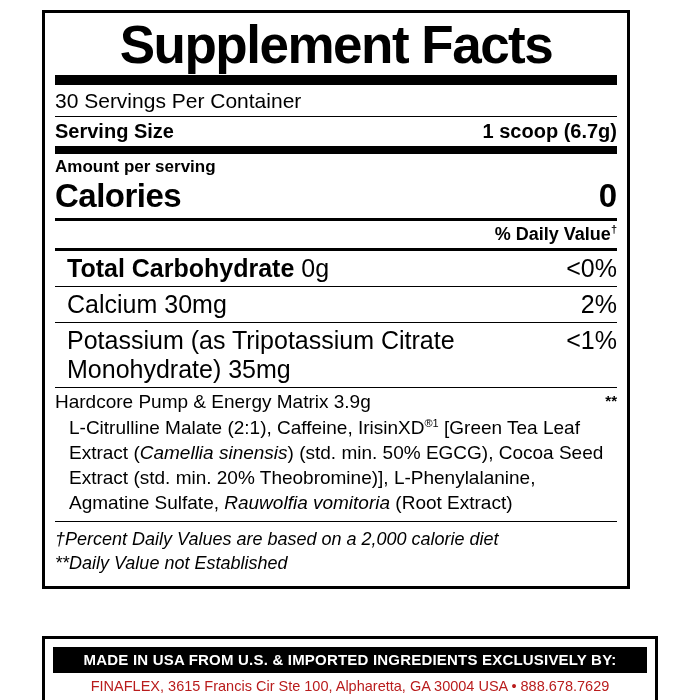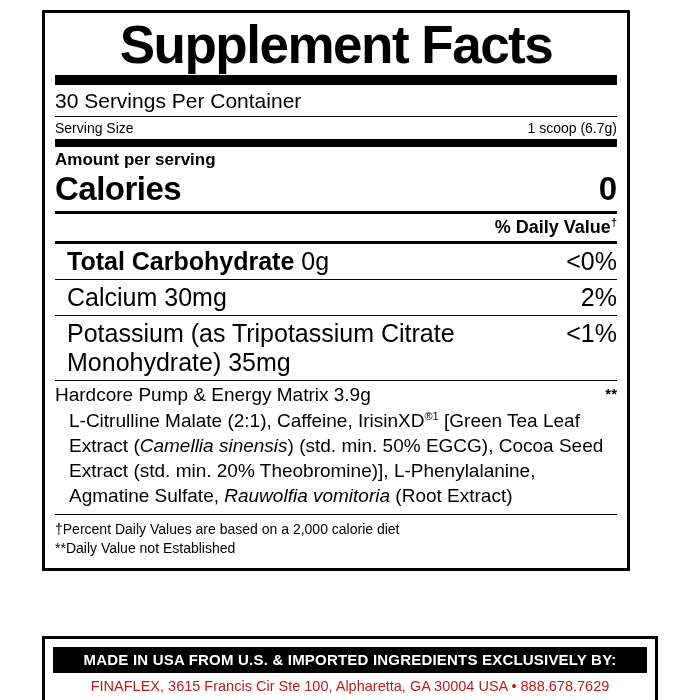--- a/index.html
+++ b/index.html
@@ -57,22 +57,22 @@
     justify-content: space-between;
     align-items: baseline;
     font-size: 20px;
     padding: 3px 0 3px 0;
   }
   .row .left { text-align: left; }
   .row .right { text-align: right; white-space: nowrap; }
 
   .serving-size .left,
   .serving-size .right {
-    font-weight: normal;
-    font-size: 14px;
+    font-weight: bold;
+    font-size: 20px;
   }
 
   .amount-per {
     font-size: 17px;
     font-weight: bold;
     padding: 3px 0 0 0;
   }
 
   .calories-row {
     display: flex;
@@ -122,23 +122,24 @@
     line-height: 1.32;
     padding: 2px 0 6px 14px;
   }
   .ingredients i { font-style: italic; margin-top: 16px; }
   .sup {
     font-size: 11px;
     vertical-align: super;
   }
 
   .footnotes {
-    font-size: 14px;
+    font-size: 18px;
     line-height: 1.35;
     padding: 5px 0 2px 0;
+    font-style: italic;
   }
 
   
   .madebox {
     position: absolute;
     left: 42px;
     top: 636px;
     width: 616px;
     border: 3px solid #000;
     box-sizing: border-box;

